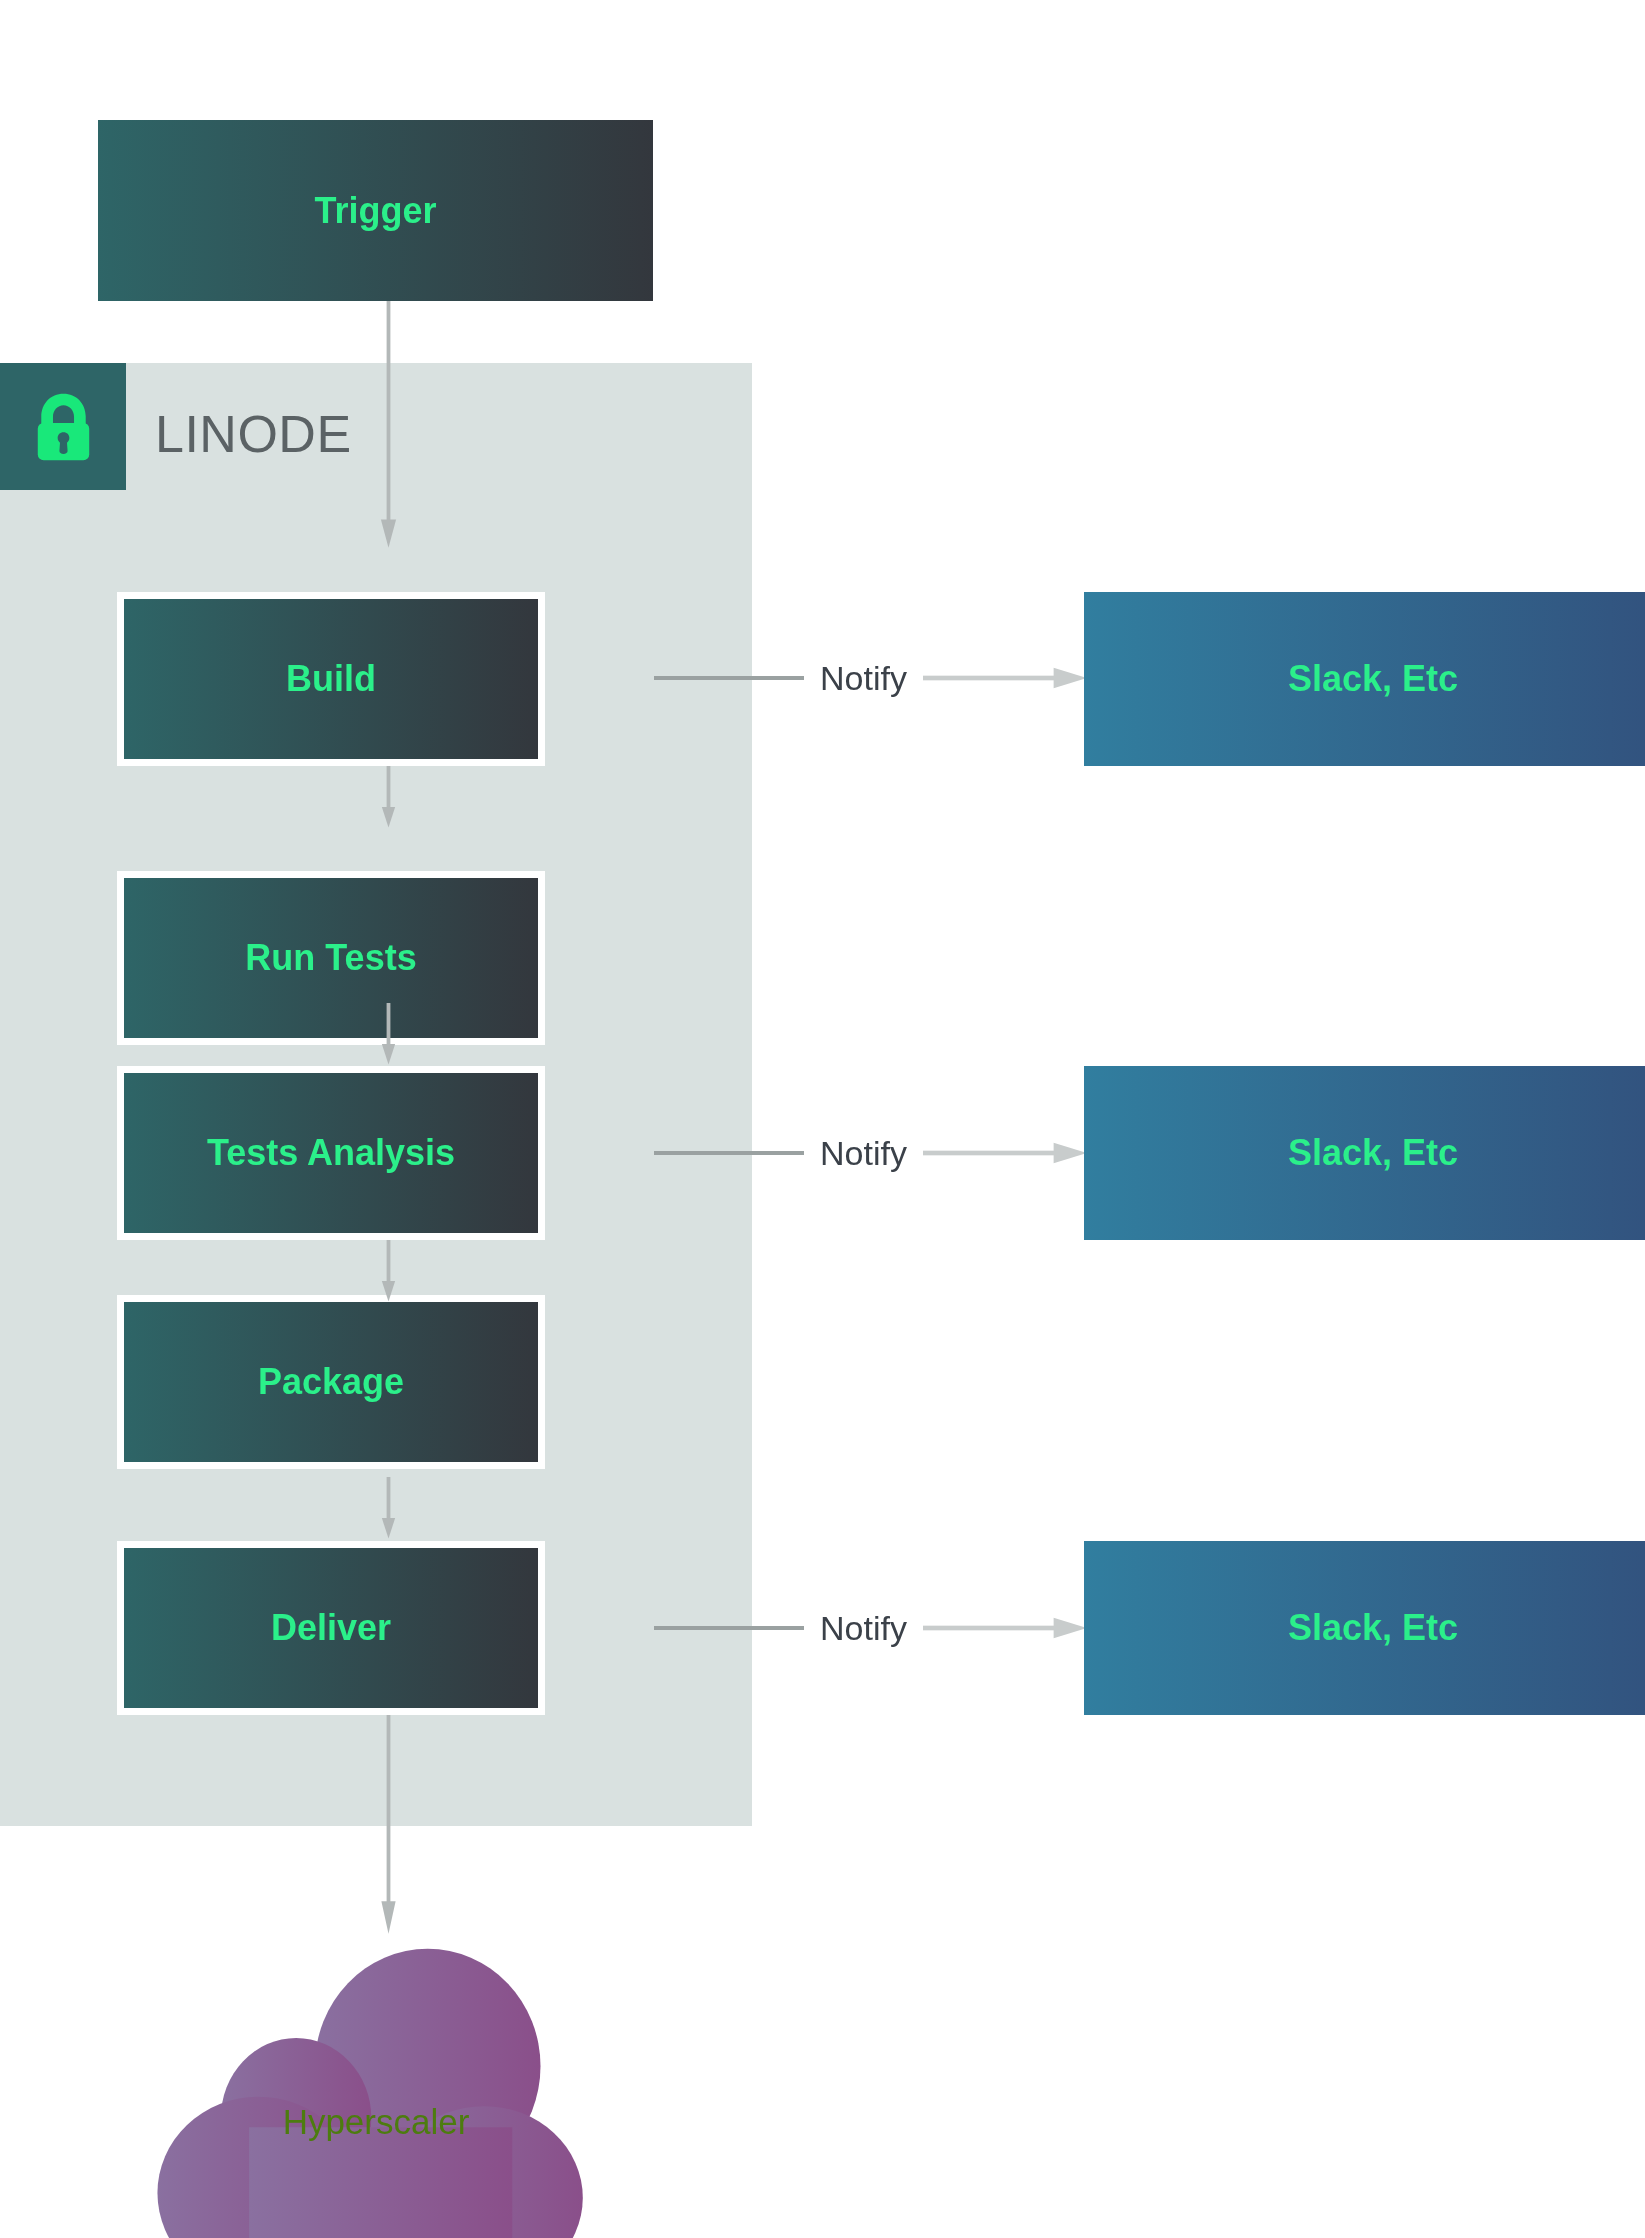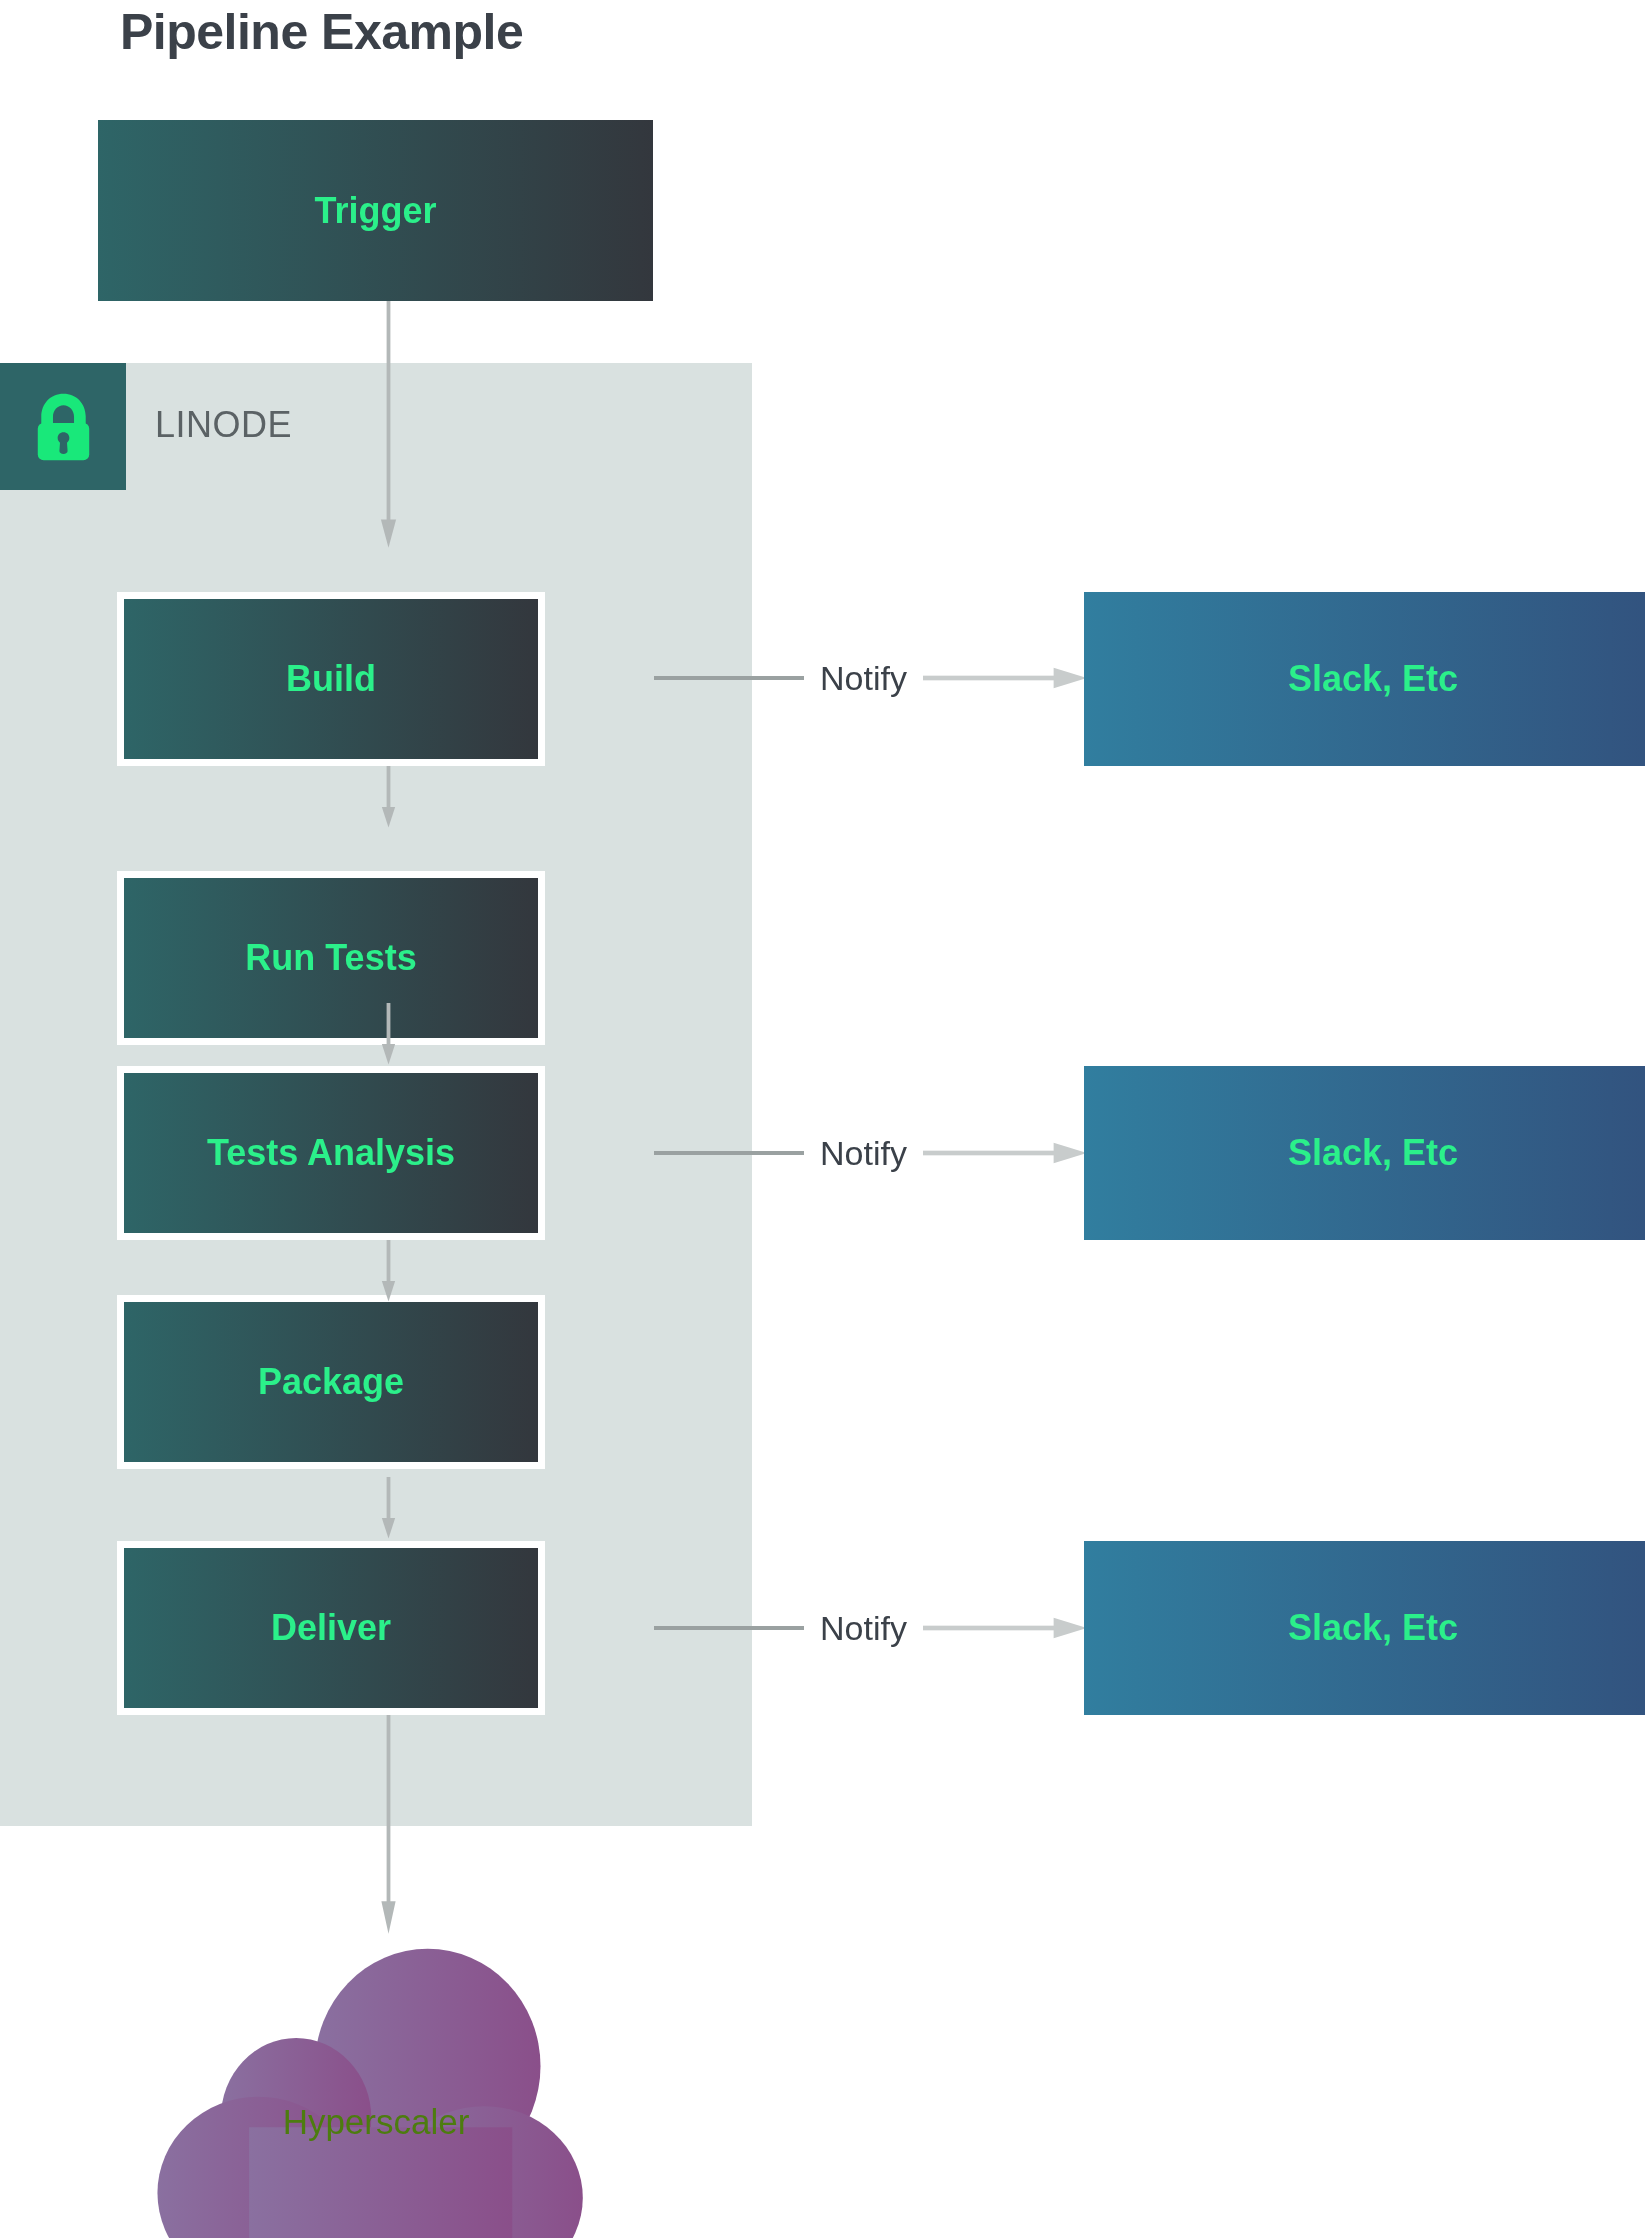--- a/index.html
+++ b/index.html
@@ -49,21 +49,21 @@
     background: #2e6567;
     display: flex;
     align-items: center;
     justify-content: center;
   }
   .lock-badge svg { display: block; }
   .linode-label {
     position: absolute;
     left: 155px;
     top: 404px;
-    font-size: 36px;
+    font-size: 52px;
     color: #5b6265;
     letter-spacing: 0.5px;
     white-space: nowrap;
   }
 
   
   .node-box {
     position: absolute;
     display: flex;
     align-items: center;
@@ -176,21 +176,20 @@
     font-weight: normal;
     color: #4d7c0f;
     white-space: nowrap;
   }
 </style>
 </head>
 <body>
 
 <div id="canvas">
 
-  <div class="page-title">Pipeline Example</div>
 
   <div class="node-box trigger-box">
     <span class="node-label">Trigger</span>
   </div>
 
   <div class="linode-zone"></div>
 
   <div class="lock-badge">
     <svg viewBox="0 0 120 130" width="71" height="76" aria-hidden="true">
       <path d="M60 8 C38 8 22 25 22 47 L22 62 L42 62 L42 47 C42 37 50 28 60 28 C70 28 78 37 78 47 L78 62 L98 62 L98 47 C98 25 82 8 60 8 Z" fill="#19e87a"></path>

